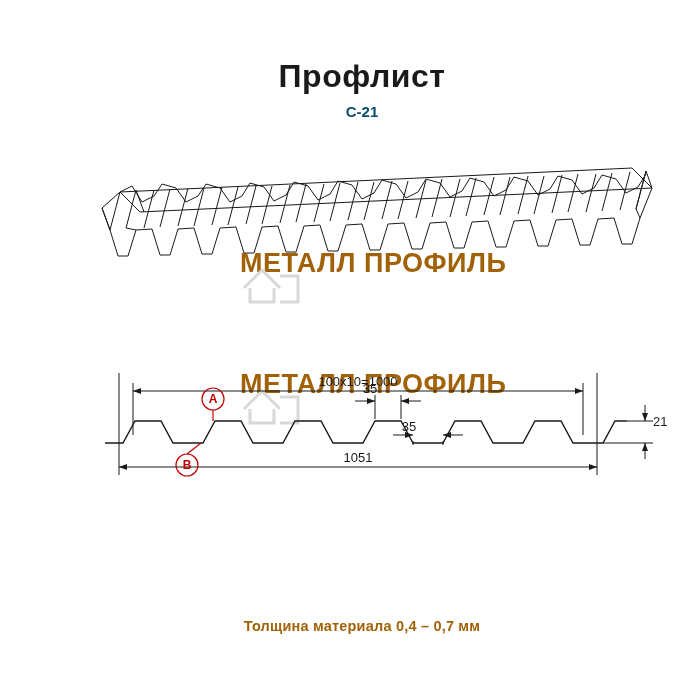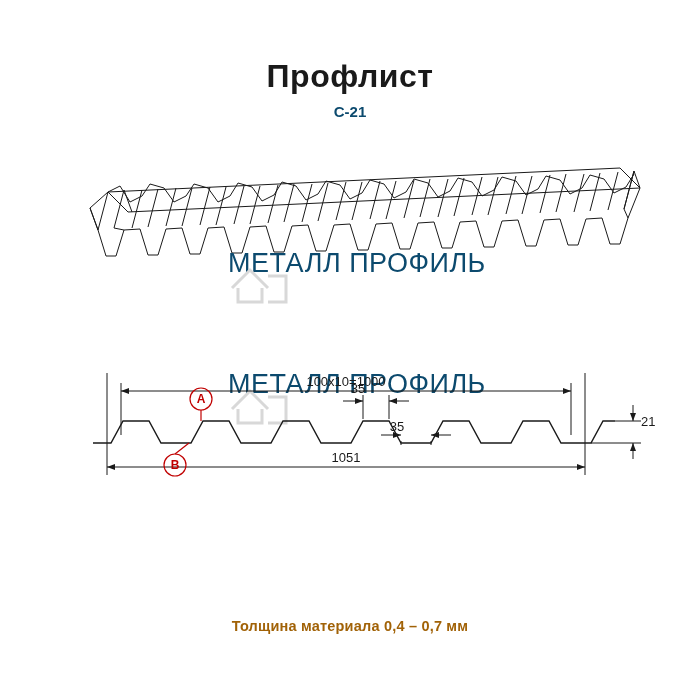--- a/index.html
+++ b/index.html
@@ -11,20 +11,21 @@
     height: 700px;
     background: #ffffff;
     font-family: "Liberation Sans", sans-serif;
     color: #1a1a1a;
     position: relative;
     overflow: hidden;
   }
   .page {
     position: absolute;
     inset: 0;
+    margin-left: 12px;
   }
   .title {
     position: absolute;
     top: 58px;
     left: 0;
     width: 700px;
     text-align: center;
     font-size: 32px;
     font-weight: bold;
     letter-spacing: 0.5px;
@@ -62,22 +63,22 @@
     position: absolute;
     top: 355px;
     left: 75px;
     width: 560px;
     height: 145px;
   }
   .watermark {
     position: absolute;
     pointer-events: none;
     user-select: none;
-    color: #0c4a6e;
-    font-weight: normal;
+    color: #a16207;
+    font-weight: bold;
     white-space: nowrap;
   }
   .wm1 {
     top: 248px;
     left: 228px;
     font-size: 27px;
     letter-spacing: 0.5px;
   }
   .wm2 {
     top: 369px;

